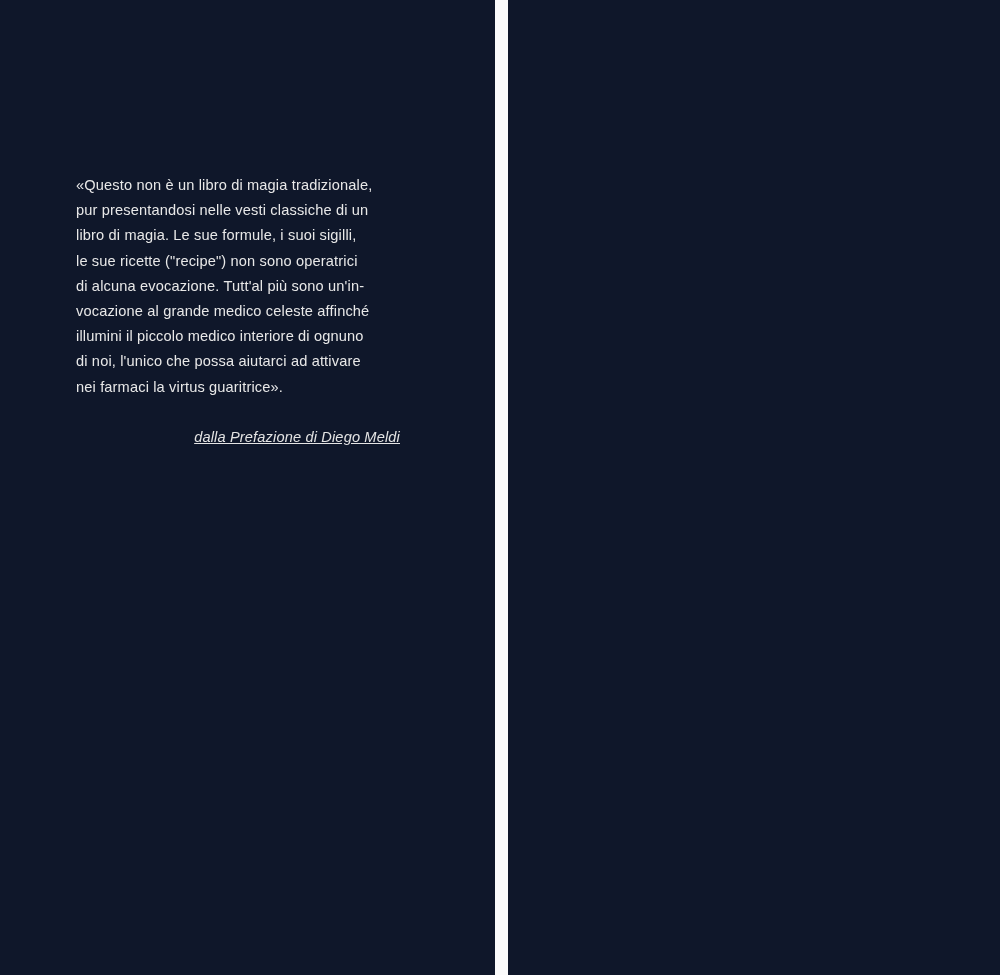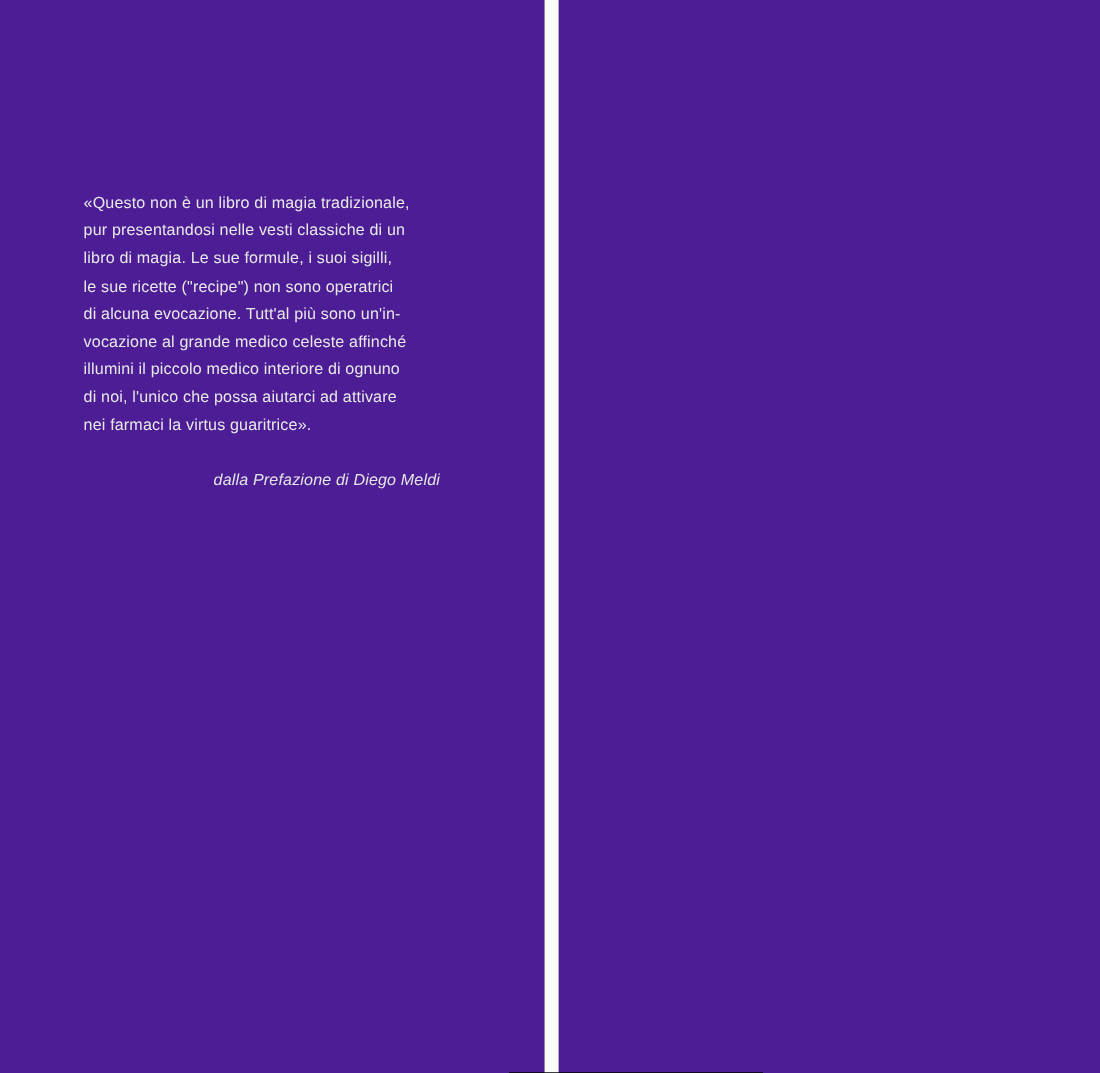--- a/index.html
+++ b/index.html
@@ -15,21 +15,21 @@
     overflow: hidden;
     font-family: "Liberation Sans", sans-serif;
     -webkit-font-smoothing: antialiased;
   }
 
   
   .page {
     position: absolute;
     top: 0;
     bottom: 0;
-    background: #4c1d95;
+    background: #0f172a;
   }
   .page-left  { left: 0;   width: 495px; }
   .page-right { left: 508px; right: 0; }
 
   
   .spine {
     position: absolute;
     top: 0;
     left: 495px;
     width: 13px;
@@ -53,20 +53,21 @@
     white-space: pre-line;
   }
   .quote-attribution {
     color: #e4e4e4;
     font-size: 14.6px;
     line-height: 25.2px;
     letter-spacing: 0.15px;
     font-style: italic;
     text-align: right;
     margin: 25px 0 0 0;
+    text-decoration: underline;
   }
 </style>
 </head>
 <body>
 
 <div class="page page-left">
   <div class="quote-block">
     <p class="quote-text">«Questo non è un libro di magia tradizionale,
 pur presentandosi nelle vesti classiche di un
 libro di magia. Le sue formule, i suoi sigilli,

